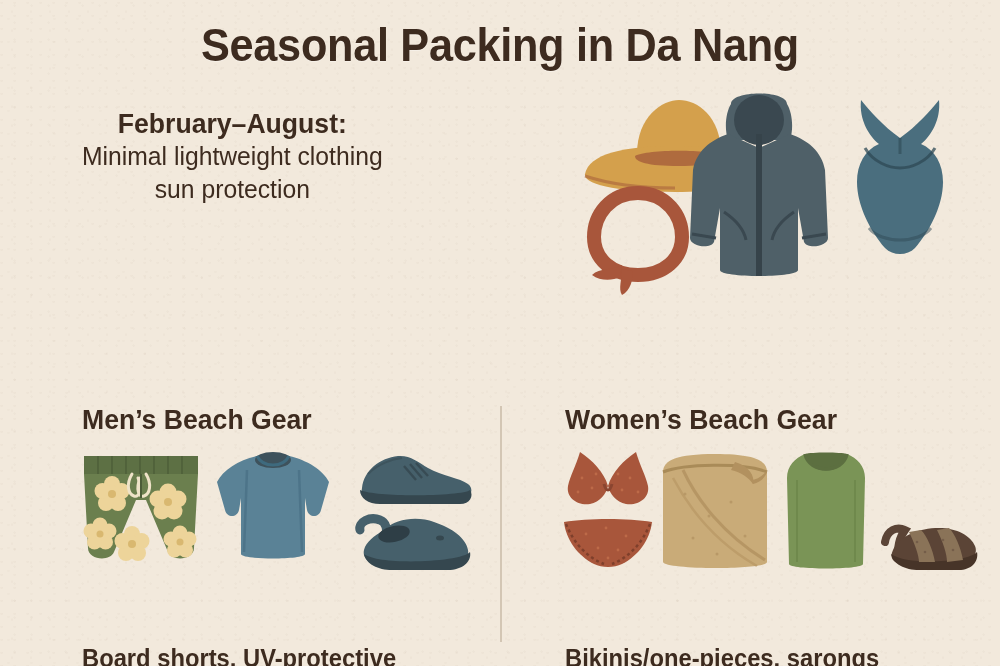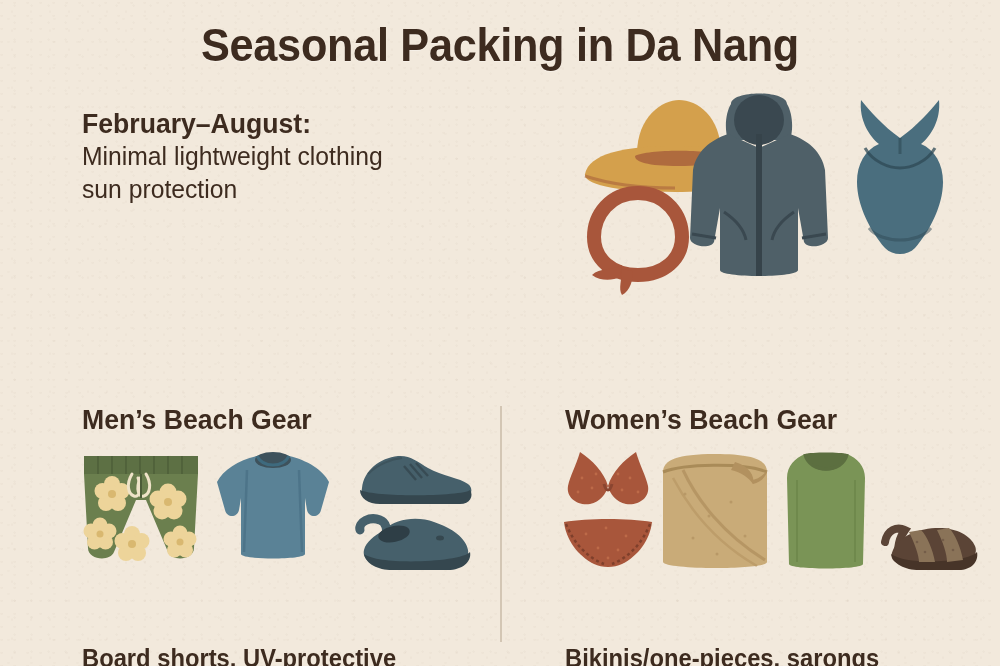--- a/index.html
+++ b/index.html
@@ -26,21 +26,21 @@
 
   .page-title{
     position:absolute;left:0;top:18px;width:1000px;text-align:center;
     font-size:46px;font-weight:bold;letter-spacing:-.3px;
     color:#3D2B1F;
     font-family:"Liberation Sans Narrow","Liberation Sans",sans-serif;
     transform:scaleX(.94);transform-origin:50% 50%;
     text-shadow:0 1px 0 rgba(255,255,255,.35);
   }
 
-  .blk{position:absolute;left:82px;}
+  .blk{position:absolute;left:82px;text-align:center;}
   .blk .hd{
     font-size:28px;font-weight:bold;line-height:1.15;color:#3D2B1F;
     transform:scaleX(.95);transform-origin:0 50%;
   }
   .blk .ln{
     font-size:26px;font-weight:normal;line-height:1.26;color:#3D2B1F;
     transform:scaleX(.95);transform-origin:0 50%;
   }
 
   #sec-a{top:108px;}

